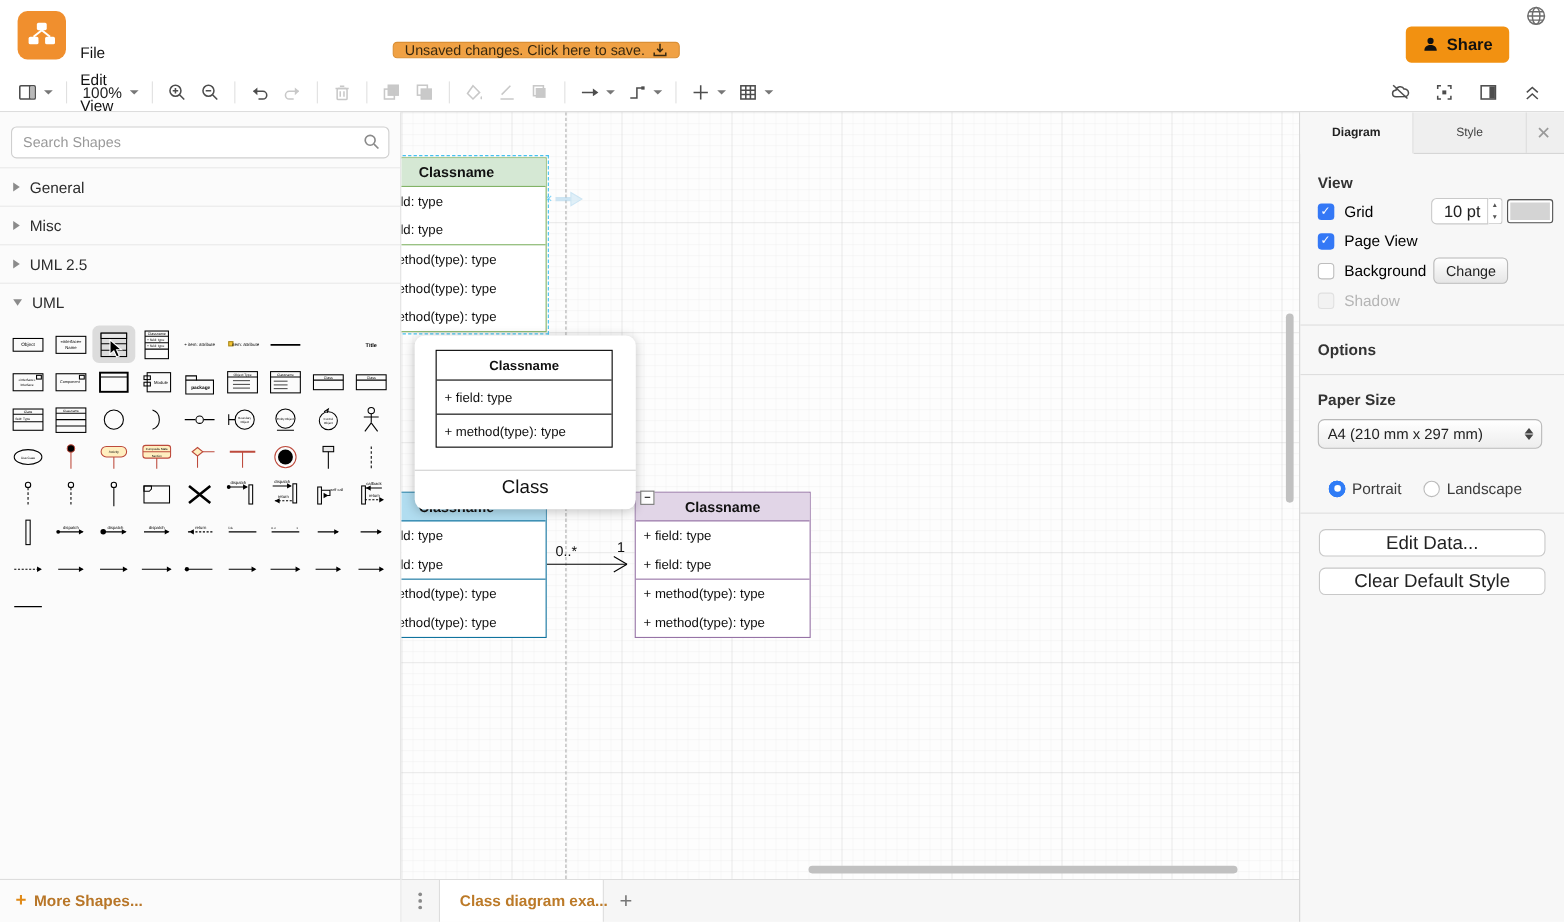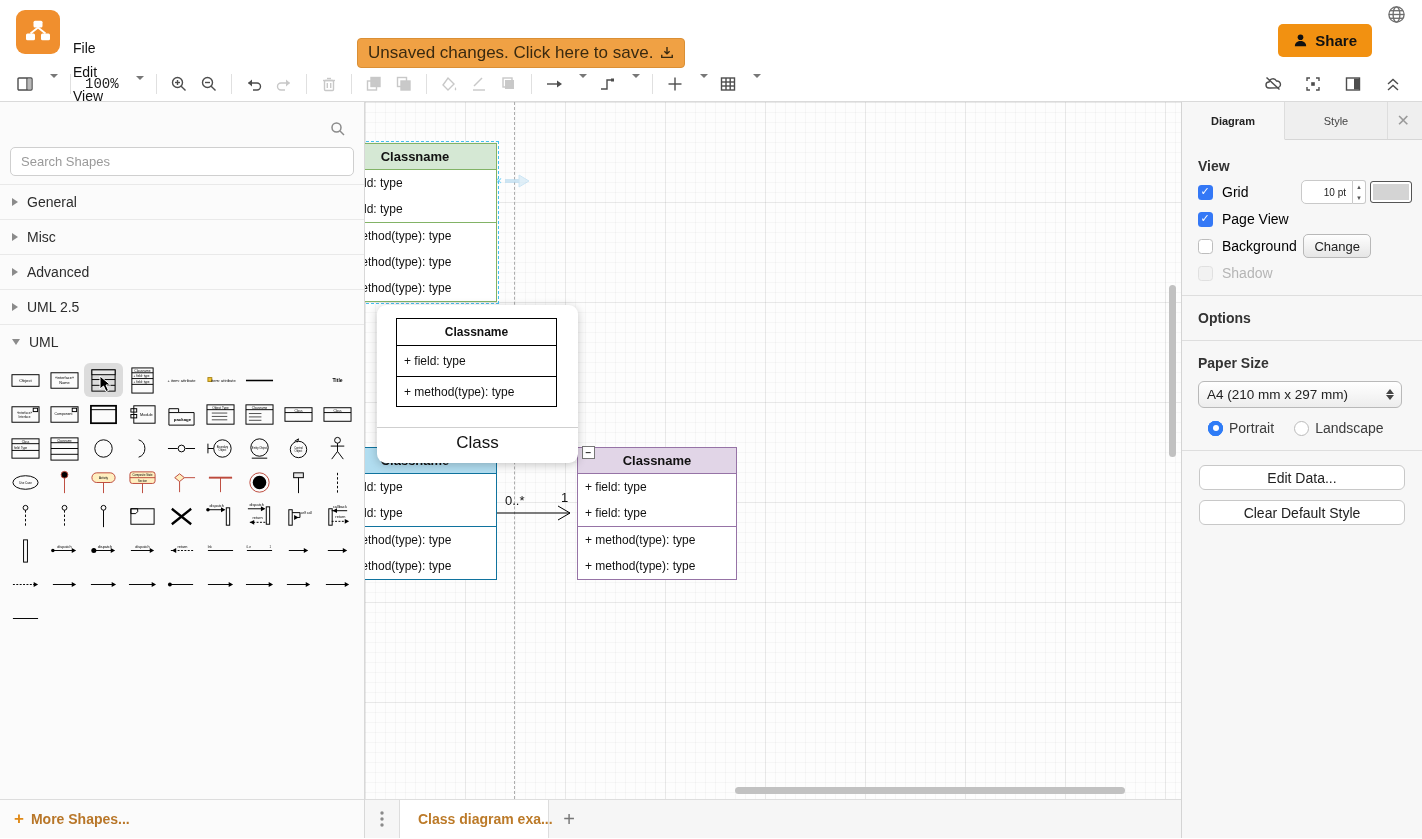--- a/index.html
+++ b/index.html
@@ -5,43 +5,43 @@
   * { margin:0; padding:0; box-sizing:border-box; }
   html,body { width:1422px; height:839px; overflow:hidden; }
   body { font-family:"Liberation Sans","DejaVu Sans",sans-serif; background:#fff; color:#1a1a1a; font-size:14px; }
 
   
   .app-header { height:66px; background:#fff; position:relative; }
   .logo { position:absolute; left:16px; top:10px; width:44px; height:44px; border-radius:9px; background:#F08F2E; display:flex; align-items:center; justify-content:center; }
   .doc-title { position:absolute; left:68px; top:8px; font-size:17px; color:#111; }
   .menubar { position:absolute; left:66px; top:38px; display:flex; gap:4px;flex-direction:column; }
   .menu-item { padding:2px 7px; font-size:14px; color:#111; cursor:default; border-radius:3px; }
-  .banner { position:absolute; left:357px; top:38px; height:30px; background:#F0A144; border:1px solid #da8f35; border-radius:4px; display:flex; align-items:center; gap:7px; padding:0 10px; font-size:17px; color:#3a2a10; cursor:pointer; }
+  .banner { position:absolute; left:357px; top:38px; height:15px; background:#F0A144; border:1px solid #da8f35; border-radius:4px; display:flex; align-items:center; gap:7px; padding:0 10px; font-size:13px; color:#3a2a10; cursor:pointer; }
   .globe { position:absolute; right:16px; top:5px; }
   .share-btn { position:absolute; right:50px; top:24px; height:33px; background:#F29111; border:none; border-radius:5px; display:flex; align-items:center; gap:7px; padding:0 15px; font-size:15px; font-weight:bold; color:#111; cursor:pointer; }
 
   
   .toolbar { height:36px; border-bottom:1px solid #dadada; display:flex; align-items:center; padding:0 10px; background:#fff; }
   .tb-left { display:flex; align-items:center; flex:1; }
   .tb-right { display:flex; align-items:center; gap:10px; padding-right:4px; }
-  .tb-item { display:flex; align-items:flex-start; gap:13px; padding:3px 5px; border-radius:3px; cursor:pointer;font-family:Liberation Mono, monospace; }
+  .tb-item { display:flex; align-items:center; gap:3px; padding:3px 5px; border-radius:3px; cursor:pointer; }
   .tb-item.disabled { cursor:default; }
   .tb-sep { width:1px; height:20px; background:#e0e0e0; margin:0 7px; }
   .caret { width:0; height:0; border-left:4px solid transparent; border-right:4px solid transparent; border-top:4px solid #777; margin-left:2px; }
   .zoom-text { font-size:14px; color:#222; padding:0 2px; }
 
   
   .main { display:flex; height:736px; }
   .sidebar { width:365px; border-right:1px solid #d8d8d8; background:#fbfbfb; display:flex; flex-direction:column; position:relative; }
   .center-col { width:816px; display:flex; flex-direction:column; position:relative; }
   .rightpanel { width:241px; border-left:1px solid #d4d4d4; background:#f7f7f7; position:relative; overflow:hidden; }
 
   
   .search-wrap { margin:13px 10px 8px 10px; position:relative; }
-  .search-input { width:100%; height:29px; border:1px solid #cfcfcf; border-radius:5px; background:#fff; padding:0 30px 0 10px; font-size:13px; color:#333; font-family:inherit;margin-top:32px; }
+  .search-input { width:100%; height:29px; border:1px solid #cfcfcf; border-radius:5px; background:#fff; padding:0 30px 0 10px; font-size:13px; color:#333; font-family:inherit; }
   .search-input::placeholder { color:#9a9a9a; }
   .search-icon { position:absolute; right:8px; top:6px; }
   .section { border-top:1px solid #e9e9e9; height:35px; display:flex; align-items:center; gap:9px; padding:0 12px; font-size:14px; font-weight:500; color:#2d2d2d; cursor:pointer; }
   .tri { width:0; height:0; border-top:4.5px solid transparent; border-bottom:4.5px solid transparent; border-left:6px solid #8b8b8b; }
   .tri.open { border-left:4.5px solid transparent; border-right:4.5px solid transparent; border-top:6px solid #8b8b8b; border-bottom:none; }
   .palette { padding:4px 6px; display:flex; flex-wrap:wrap; }
   .shape-cell { width:39px; height:34px; display:flex; align-items:center; justify-content:center; border-radius:6px; cursor:pointer; position:relative; }
   .shape-cell.selected { background:#dcdcdc; }
   .cursor-overlay { position:absolute; left:14px; top:12px; }
   .more-shapes { position:absolute; bottom:0; left:0; right:0; height:39px; border-top:1px solid #ddd; display:flex; align-items:center; gap:7px; padding:0 14px; font-size:14px; font-weight:bold; color:#b87628; cursor:pointer; background:#fbfbfb; }
@@ -90,38 +90,38 @@
   .panel-h { font-weight:bold; font-size:14px; color:#333; margin:4px 0 10px; }
   .prow { display:flex; align-items:center; margin-bottom:11px; position:relative; }
   .cb { width:15px; height:15px; border-radius:3.5px; margin-right:9px; flex:none; position:relative; cursor:pointer; }
   .cb.on { background:#3478f6; }
   .cb.on::after { content:"✓"; color:#fff; font-size:11px; font-weight:bold; position:absolute; left:2.5px; top:0.5px; }
   .cb.off { background:#fff; border:1px solid #bdbdbd; }
   .cb.dis { background:#f2f2f2; border:1px solid #e0e0e0; cursor:default; }
   .plabel { font-size:14px; color:#000000; }
   .plabel.dis { color:#b5b5b5; }
   .grid-size-wrap { position:absolute; right:40px; display:flex; align-items:center; }
-  .grid-size { width:52px; height:24px; border:1px solid #c9c9c9; border-radius:5px 0 0 5px; background:#fff; font-size:10px; text-align:right; padding-right:6px; font-family:inherit; color:#222; }
+  .grid-size { width:52px; height:24px; border:1px solid #c9c9c9; border-radius:5px 0 0 5px; background:#fff; font-size:15px; text-align:right; padding-right:6px; font-family:inherit; color:#222; }
   .stepper { width:13px; height:24px; border:1px solid #c9c9c9; border-left:none; border-radius:0 3px 3px 0; display:flex; flex-direction:column; background:#fff; cursor:pointer; }
   .stepper span { flex:1; display:flex; align-items:center; justify-content:center; font-size:6px; color:#555; }
   .swatch { position:absolute; right:-6px; width:42px; height:22px; border:1px solid #555; border-radius:3px; background:#d4d4d4; box-shadow:inset 0 0 0 2px #fff; cursor:pointer; }
   .change-btn { position:absolute; right:35px; height:24px; padding:0 10px; font-size:13px; color:#222; background:linear-gradient(#fefefe,#e6e6e6); border:1px solid #b8b8b8; border-radius:5px; cursor:pointer; font-family:inherit; }
   .panel-div { border-top:1px solid #dedede; margin:14px -16px; }
   .paper-select { width:204px; height:27px; border:1px solid #b9b9b9; border-radius:6px; background:linear-gradient(#fff,#ededed); display:flex; align-items:center; padding:0 8px; font-size:13.5px; color:#222; cursor:pointer; position:relative; }
   .paper-select .updown { position:absolute; right:7px; display:flex; flex-direction:column; gap:1px; }
   .updown i { width:0; height:0; border-left:4px solid transparent; border-right:4px solid transparent; }
   .updown .u { border-bottom:5px solid #444; }
   .updown .d { border-top:5px solid #444; }
-  .radio-row { display:flex; align-items:center; gap:6px; margin:12px 0 2px 10px; }
+  .radio-row { display:flex; align-items:center; gap:6px; margin:28px 0 2px 10px; }
   .radio { width:15px; height:15px; border-radius:50%; flex:none; cursor:pointer; }
   .radio.sel { background:#2f7cf6; box-shadow:inset 0 0 0 4px #2f7cf6, inset 0 0 0 20px #2f7cf6; position:relative; }
   .radio.sel::after { content:""; position:absolute; left:4.5px; top:4.5px; width:6px; height:6px; border-radius:50%; background:#fff; }
   .radio.un { background:#fff; border:1px solid #bbb; }
   .radio-label { font-size:14px; color:#3c3c3c; margin-right:14px; }
-  .panel-btn { display:block; width:206px; height:25px; margin:0 auto 10px; background:#fff; border:1px solid #c8c8c8; border-radius:6px; font-size:14px; color:#222; cursor:pointer; font-family:inherit; }
+  .panel-btn { display:block; width:206px; height:25px; margin:0 auto 10px; background:#fff; border:1px solid #c8c8c8; border-radius:6px; font-size:17px; color:#222; cursor:pointer; font-family:inherit; }
 </style>
 </head>
 <body>
 
 <div class="app-header">
   <div class="logo">
     <svg width="30" height="30" viewBox="0 0 40 40">
       <rect x="14" y="5" width="12" height="9" rx="2" fill="#fff"></rect>
       <line x1="20" y1="14" x2="10" y2="22" stroke="#fff" stroke-width="2.4"></line>
       <line x1="20" y1="14" x2="30" y2="22" stroke="#fff" stroke-width="2.4"></line>
@@ -322,24 +322,20 @@
         <div class="section">
           <span class="tri"></span>
           <span>General</span>
         </div>
         <div class="section">
           <span class="tri"></span>
           <span>Misc</span>
         </div>
         <div class="section">
           <span class="tri"></span>
-          <span>Advanced</span>
-        </div>
-        <div class="section">
-          <span class="tri"></span>
           <span>UML 2.5</span>
         </div>
         <div class="section">
           <span class="tri open"></span>
           <span>UML</span>
         </div>
         <div class="palette">
           <div class="shape-cell" title="Object">
             <svg viewBox="0 0 36 30" width="35" height="29">
               <rect x="4" y="9" width="28" height="12" stroke="#000" fill="none"></rect>

